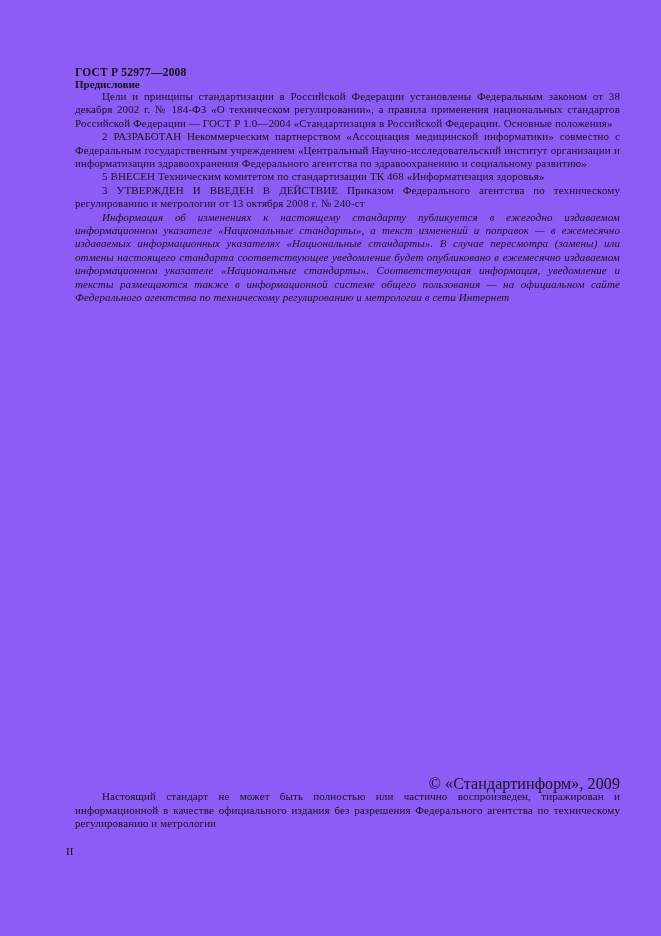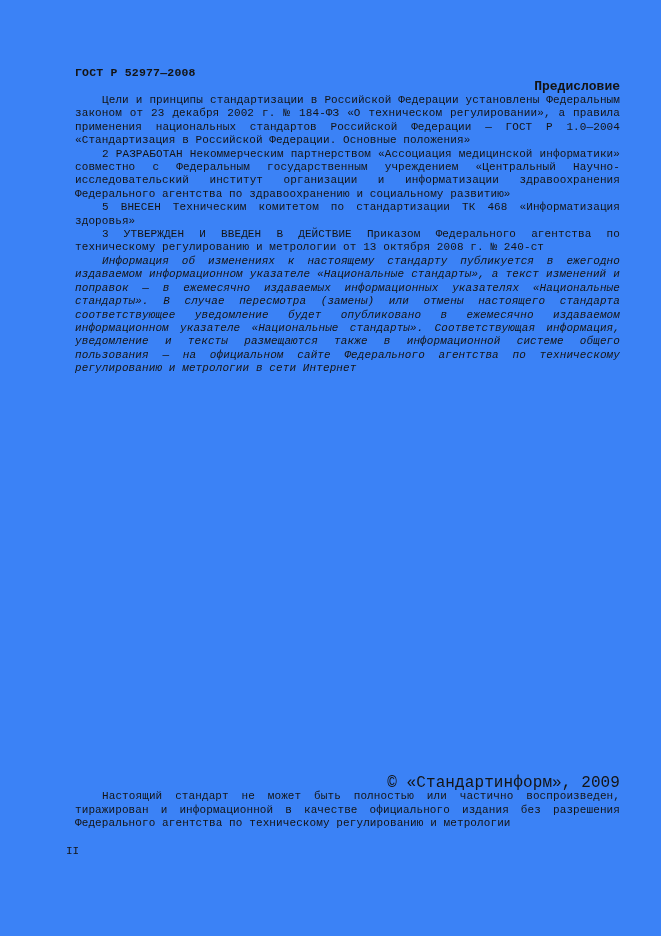--- a/index.html
+++ b/index.html
@@ -4,41 +4,41 @@
 <style>
   html, body {
     margin: 0;
     padding: 0;
     background: #ffffff;
   }
   .page {
     position: relative;
     width: 661px;
     height: 936px;
-    background: #3b82f6;
-    font-family: Liberation Mono, monospace;
+    background: #8b5cf6;
+    font-family: Liberation Serif, serif;
     color: #141414;
     overflow: hidden;
   }
   .content {
     position: absolute;
     left: 75px;
     top: 66px;
     width: 545px;
   }
   .page p { margin: 0; }
   .doc-code {
     font-size: 11.5px;
     font-weight: bold;
     letter-spacing: 0.2px;
   }
   .doc-title {
-    font-size: 13px;
+    font-size: 11px;
     font-weight: bold;
-    text-align: right;
+    text-align: left;
     margin-top: 16px;
   }
   .body-text {
     font-size: 11px;
     line-height: 13.4px;
     text-align: justify;
     text-indent: 27px;
     letter-spacing: 0.1px;
   }
   .intro { margin-top: 17px; }
@@ -79,21 +79,21 @@
 </style>
 </head>
 <body>
 
 <div class="page">
   <div class="content">
     <p class="doc-code">ГОСТ Р 52977—2008</p>
 
     <p class="doc-title">Предисловие</p>
 
-    <p class="body-text intro">Цели и принципы стандартизации в Российской Федерации установлены Федеральным законом от 23 декабря 2002 г. № 184-ФЗ «О техническом регулировании», а правила применения национальных стандартов Российской Федерации — ГОСТ Р 1.0—2004 «Стандартизация в Российской Федерации. Основные положения»</p>
+    <p class="body-text intro">Цели и принципы стандартизации в Российской Федерации установлены Федеральным законом от 38 декабря 2002 г. № 184-ФЗ «О техническом регулировании», а правила применения национальных стандартов Российской Федерации — ГОСТ Р 1.0—2004 «Стандартизация в Российской Федерации. Основные положения»</p>
 
 
     <p class="body-text item-1">2 РАЗРАБОТАН Некоммерческим партнерством «Ассоциация медицинской информатики» совместно с Федеральным государственным учреждением «Центральный Научно-исследовательский институт организации и информатизации здравоохранения Федерального агентства по здравоохранению и социальному развитию»</p>
 
     <p class="body-text item-2">5 ВНЕСЕН Техническим комитетом по стандартизации ТК 468 «Информатизация здоровья»</p>
 
     <p class="body-text item-3">3 УТВЕРЖДЕН И ВВЕДЕН В ДЕЙСТВИЕ Приказом Федерального агентства по техническому регулированию и метрологии от 13 октября 2008 г. № 240-ст</p>
 
 
     <p class="body-text amendments-note">Информация об изменениях к настоящему стандарту публикуется в ежегодно издаваемом информационном указателе «Национальные стандарты», а текст изменений и поправок — в ежемесячно издаваемых информационных указателях «Национальные стандарты». В случае пересмотра (замены) или отмены настоящего стандарта соответствующее уведомление будет опубликовано в ежемесячно издаваемом информационном указателе «Национальные стандарты». Соответствующая информация, уведомление и тексты размещаются также в информационной системе общего пользования — на официальном сайте Федерального агентства по техническому регулированию и метрологии в сети Интернет</p>

